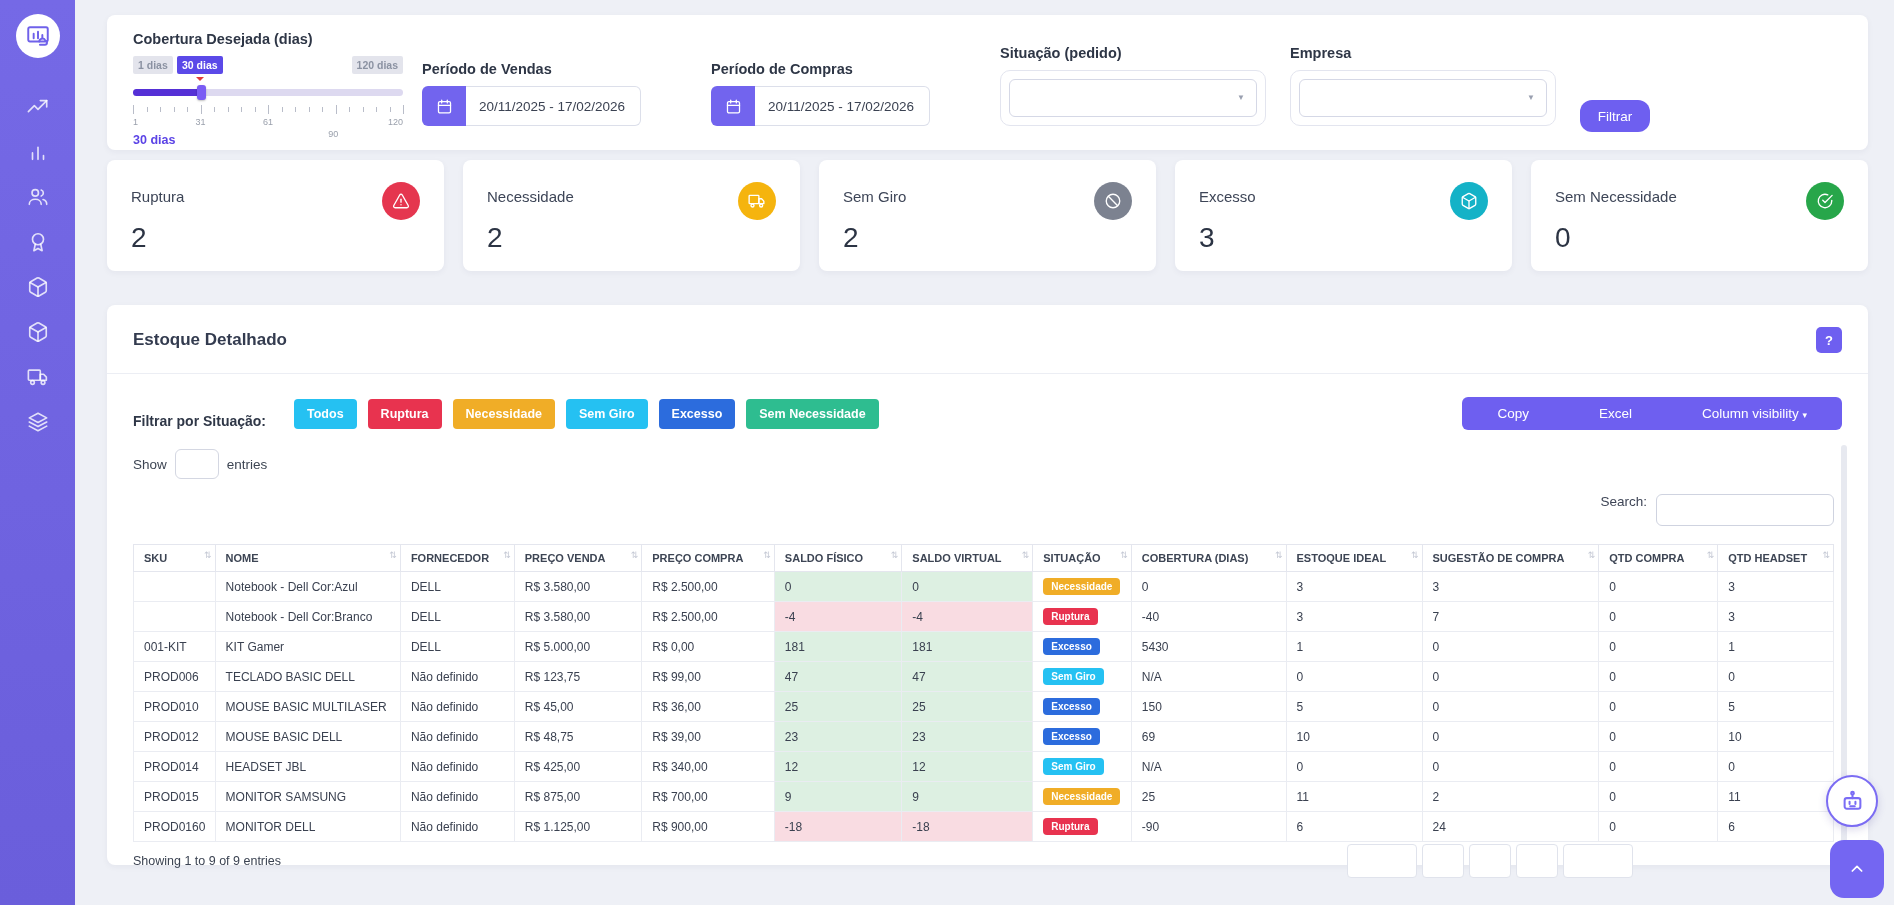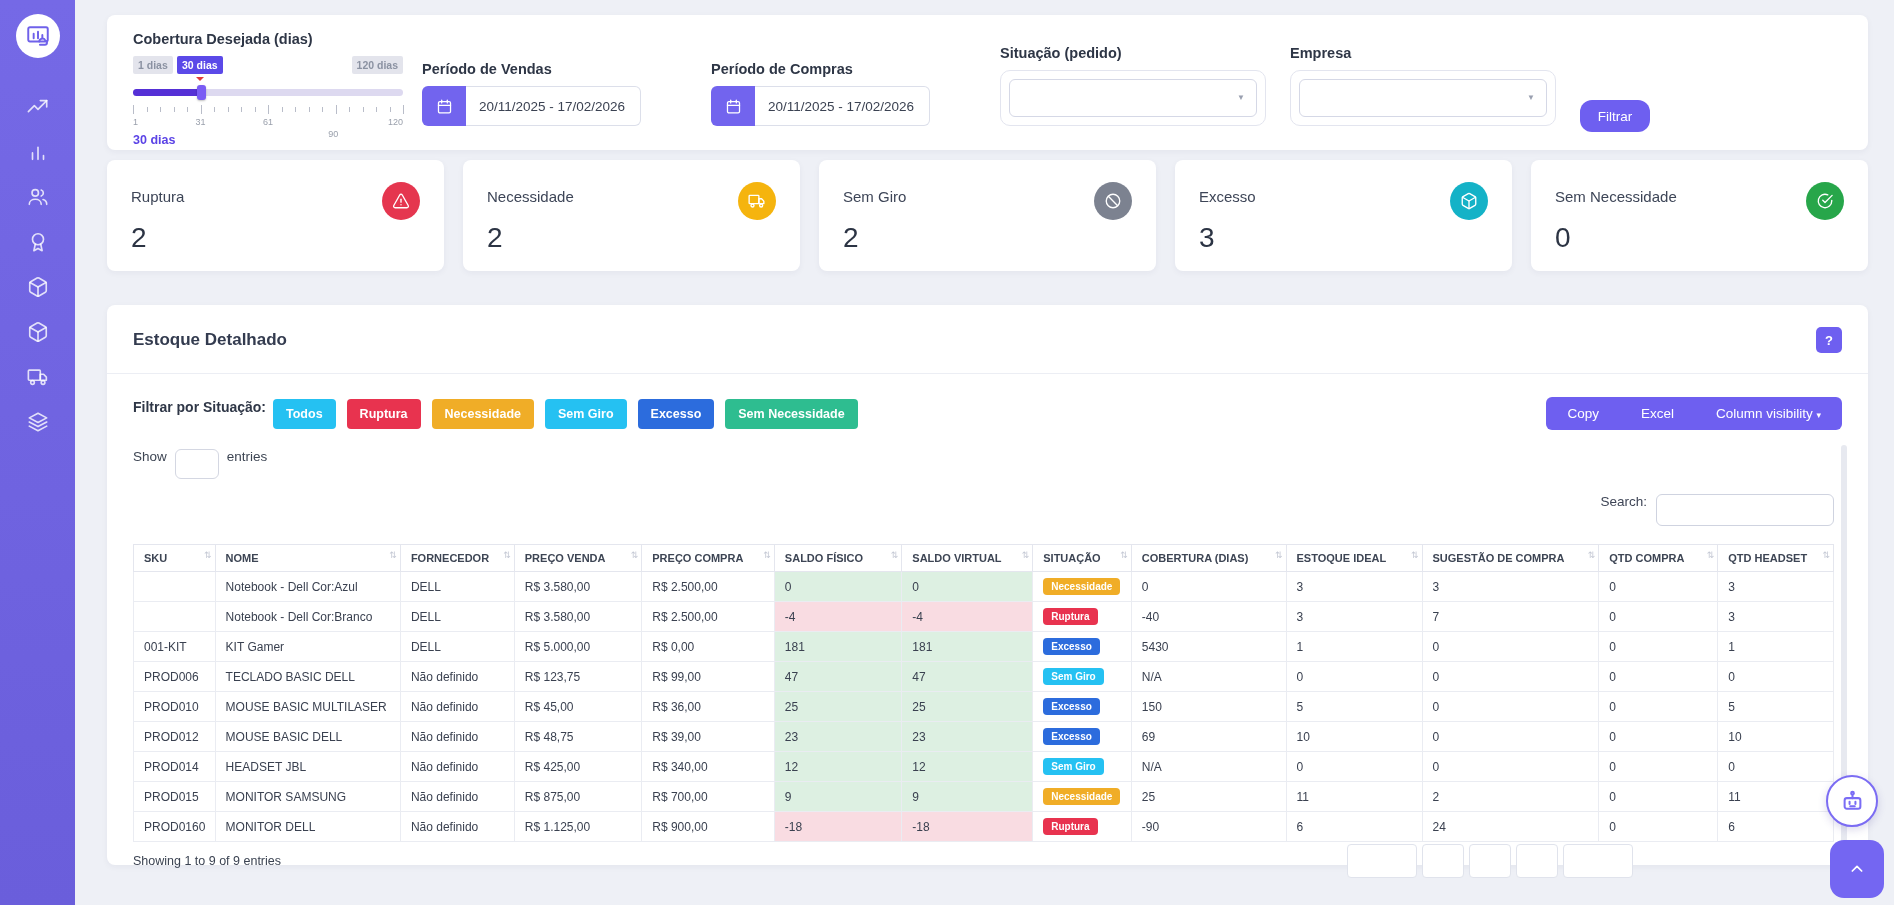--- a/index.html
+++ b/index.html
@@ -66,27 +66,27 @@
   .sum-icon .icon{width:18px;height:18px}
   .sum-value{font-size:28px;color:#2c3444;margin-top:2px}
 
   
   .stock-card{margin-top:34px;height:560px;position:relative}
   .stock-head{display:flex;justify-content:space-between;align-items:center;padding:22px 26px 20px}
   .stock-title{font-size:17px;font-weight:700;color:#333b4f}
   .help-btn{width:26px;height:26px;border:none;border-radius:5px;background:#6e5ff0;color:#fff;font-weight:700;font-size:13px;cursor:pointer;font-family:inherit}
   .divider{border:none;border-top:1px solid #eceef4}
   .stock-toolbar{display:flex;justify-content:space-between;align-items:center;padding:23px 26px 0}
-  .sit-filter{display:flex;align-items:flex-start;gap:3px}
+  .sit-filter{display:flex;align-items:flex-end;gap:24px}
   .sit-filter-label{font-size:14px;font-weight:700;color:#2f3747;margin-right:4px}
   .sit-btn{border:none;border-radius:4px;color:#fff;font-size:12.5px;font-weight:600;padding:8px 13px;cursor:pointer;font-family:inherit;white-space:nowrap}
   .exp-group{display:flex;background:#6e5ff0;border-radius:6px;overflow:hidden}
-  .exp-btn{border:none;background:transparent;color:#fff;font-size:13.5px;padding:9px 21px;cursor:pointer;font-family:inherit;white-space:nowrap}
+  .exp-btn{border:none;background:transparent;color:#fff;font-size:13.5px;padding:9px 35px;cursor:pointer;font-family:inherit;white-space:nowrap}
   .caret{font-size:9px}
-  .show-row{display:flex;align-items:flex-start;gap:8px;padding:19px 26px 0;font-size:13.5px;color:#3d4553}
+  .show-row{display:flex;align-items:center;gap:8px;padding:19px 26px 0;font-size:13.5px;color:#3d4553}
   .entries-select{width:44px;height:30px;border:1px solid #d4d7e2;border-radius:6px;background:#fff;appearance:none;cursor:pointer}
   .search-row{display:flex;justify-content:flex-end;gap:9px;padding:15px 34px 0;font-size:13.5px;color:#3e4556}
   .search-input{width:178px;height:32px;border:1px solid #cfd3e0;border-radius:6px;padding:0 10px;font-size:13px;font-family:inherit;color:#3a4150;outline:none}
 
   .table-wrap{padding:18px 34px 0 26px}
   table{width:100%;border-collapse:collapse;table-layout:fixed}
   th{border:1px solid #e4e6ee;padding:7px 16px 7px 10px;font-size:11px;font-weight:700;color:#3d4554;text-align:left;position:relative;cursor:pointer;white-space:nowrap;overflow:hidden}
   .sort{position:absolute;right:3px;top:5px;font-size:9px;color:#c4c8d4;font-weight:400}
   td{border:1px solid #eaecf2;padding:6px 10px;font-size:12px;color:#3a4150;white-space:nowrap;overflow:hidden}
   td.pos{background:#ddf0e2}

